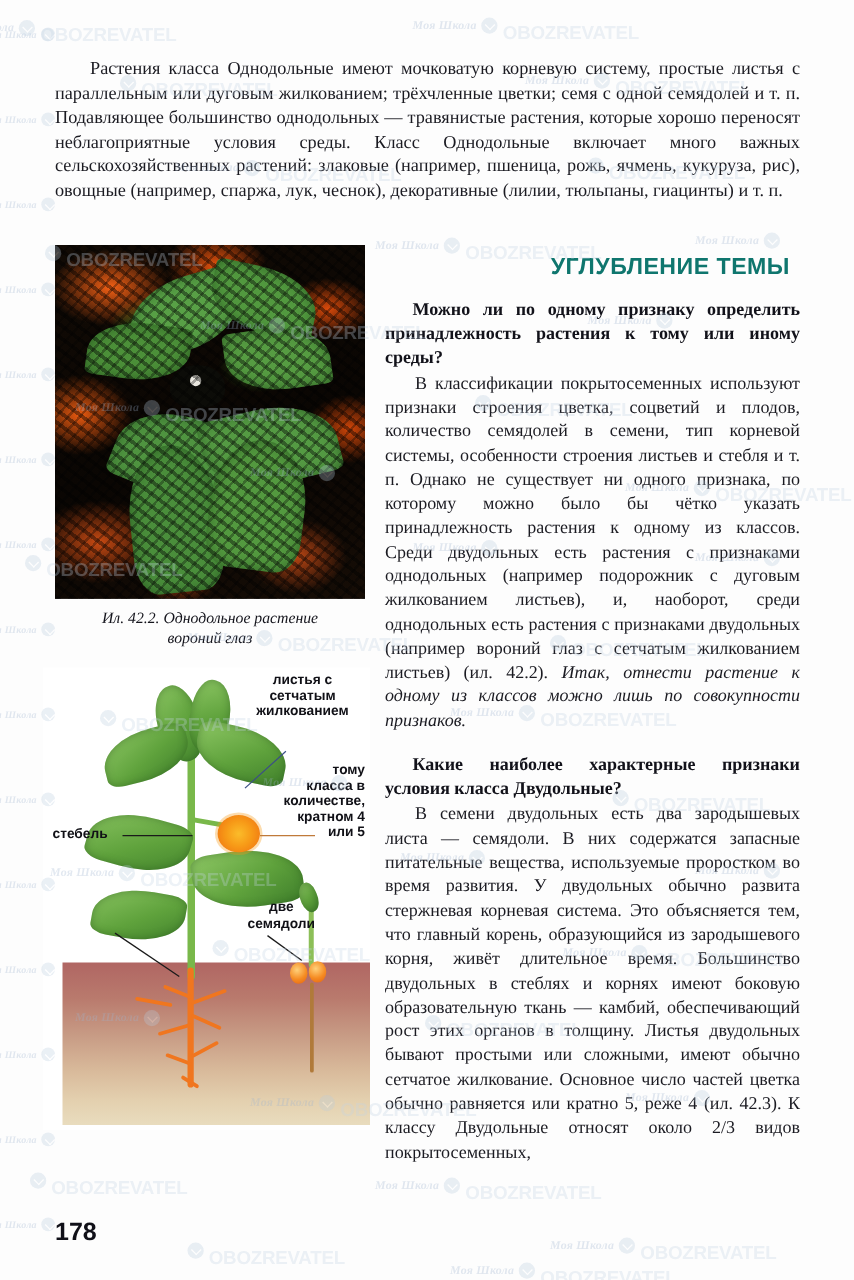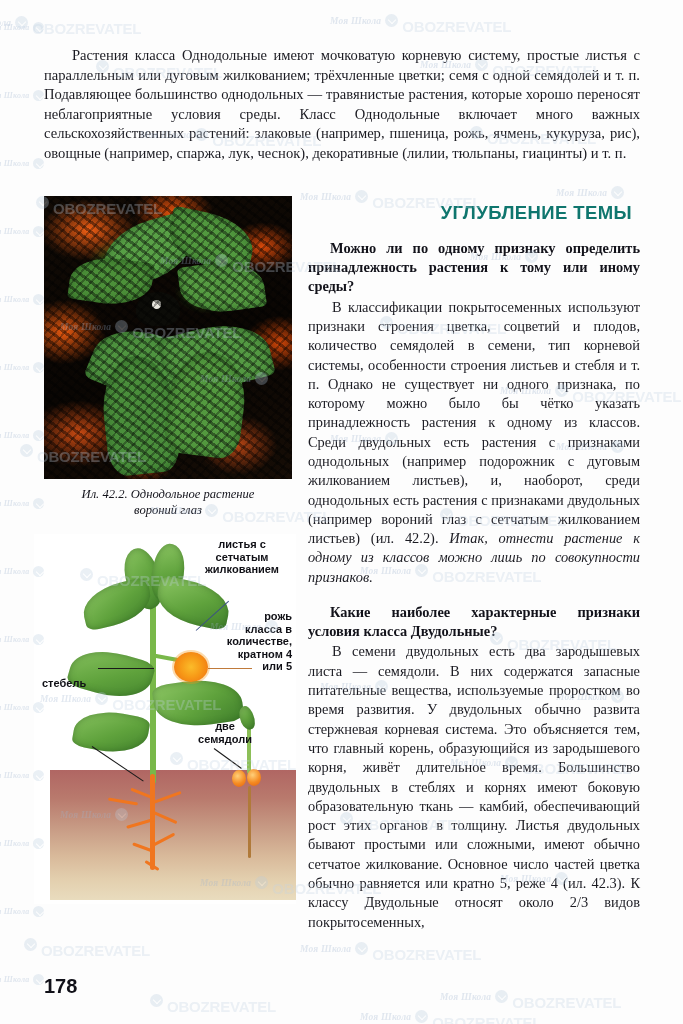--- a/index.html
+++ b/index.html
@@ -289,28 +289,28 @@
         <div class="lead" style="left:58px;top:212px;width:62px;transform:rotate(34deg);"></div>
         <div class="lead" style="left:180px;top:214px;width:34px;transform:rotate(36deg);"></div>
 
         <div class="dlabel" style="left:158px;top:4px;width:100px;text-align:center;">
           <span>листья с</span><br>
           <span>сетчатым</span><br>
           <span>жилкованием</span>
         </div>
 
         <div class="dlabel" style="left:150px;top:76px;width:108px;text-align:right;">
-          <span>рожь</span><br>
+          <span>тому</span><br>
           <span>класса в</span><br>
           <span>количестве,</span><br>
           <span>кратном 4</span><br>
           <span>или 5</span>
         </div>
 
-        <div class="dlabel" style="left:8px;top:143px;">стебель</div>
+        <div class="dlabel" style="left:8px;top:127px;">стебель</div>
 
 
         <div class="dlabel" style="left:150px;top:186px;width:82px;text-align:center;">
           <span>две</span><br>
           <span>семядоли</span>
         </div>
       </div>
 
     </div>
 

